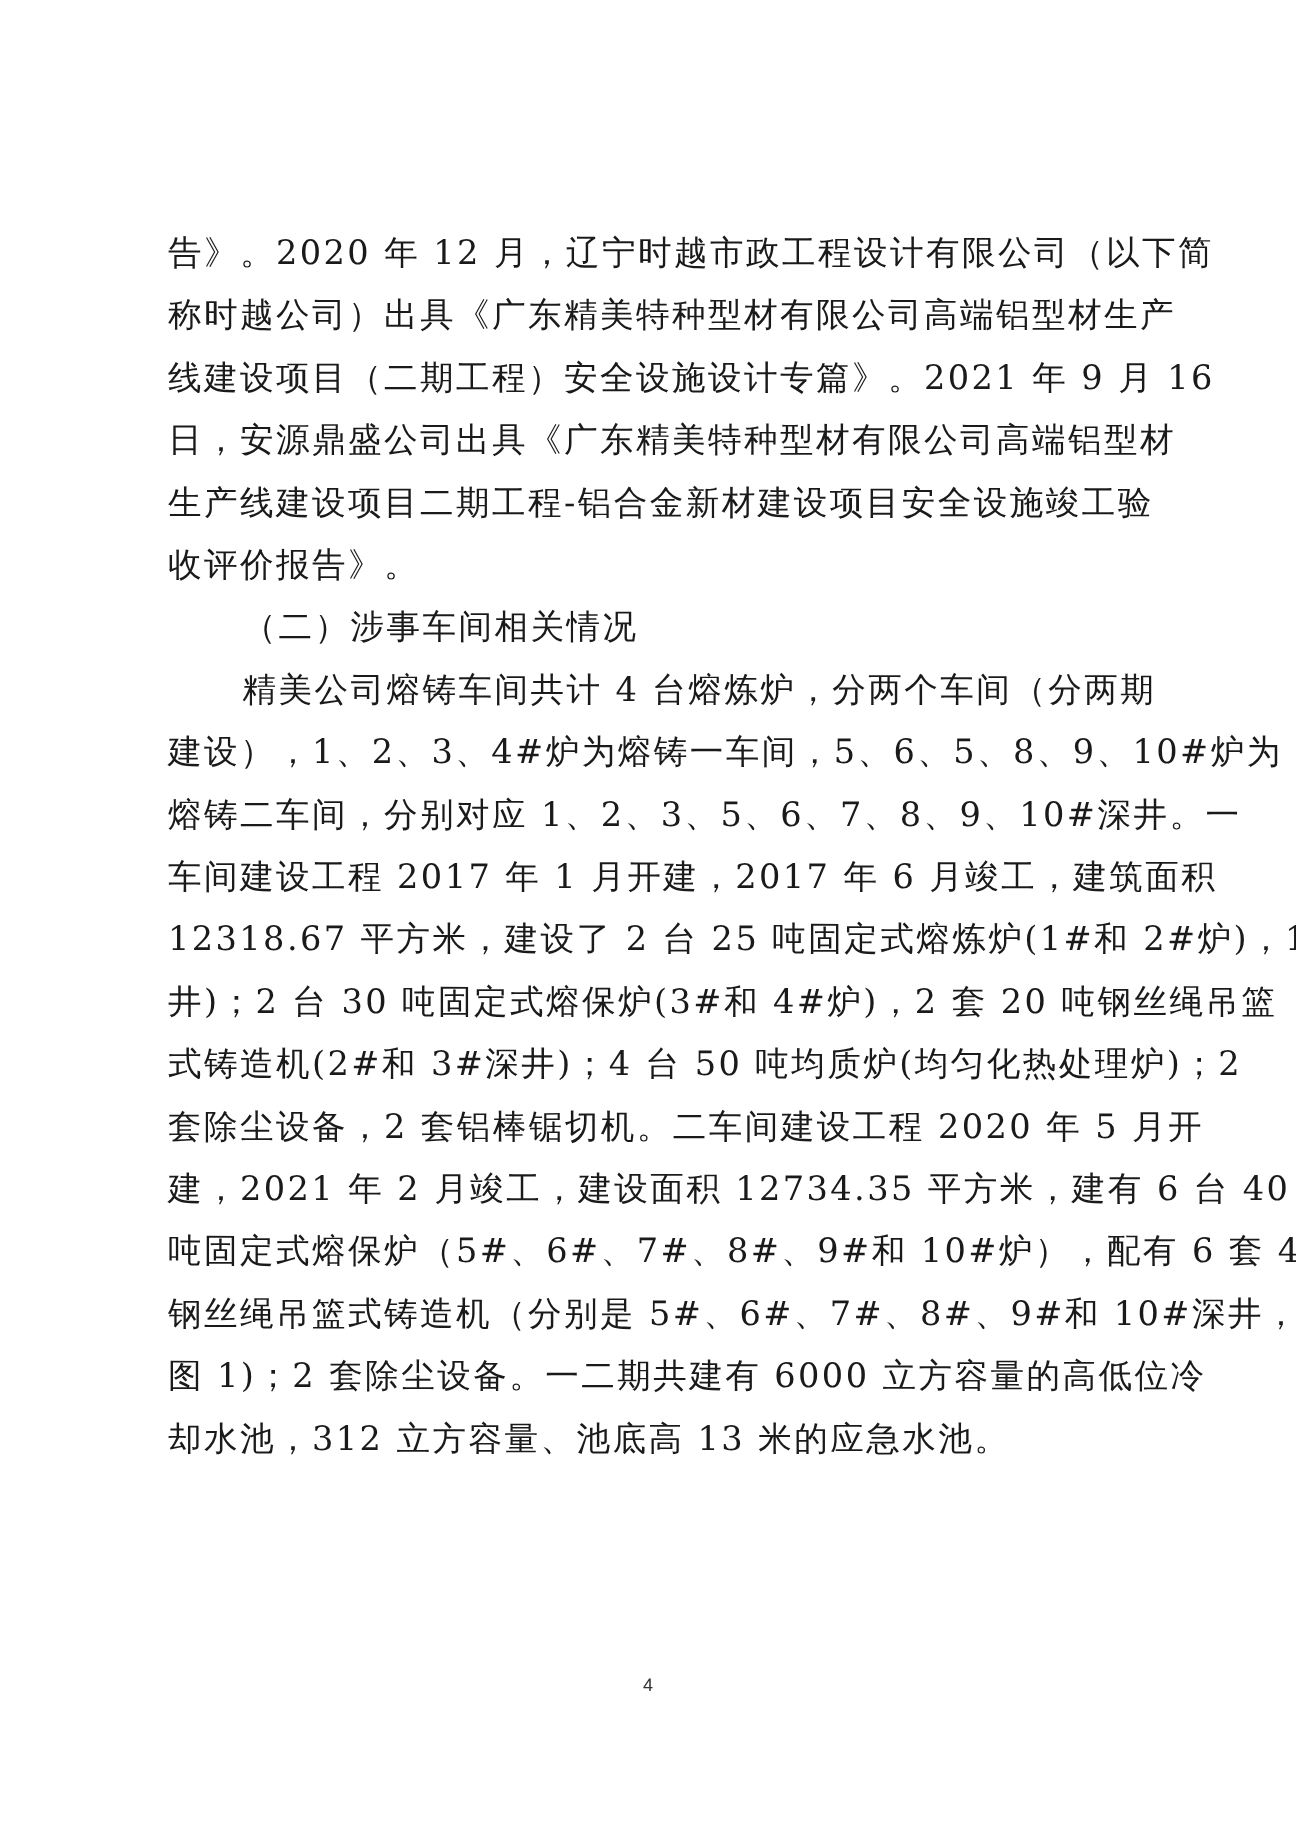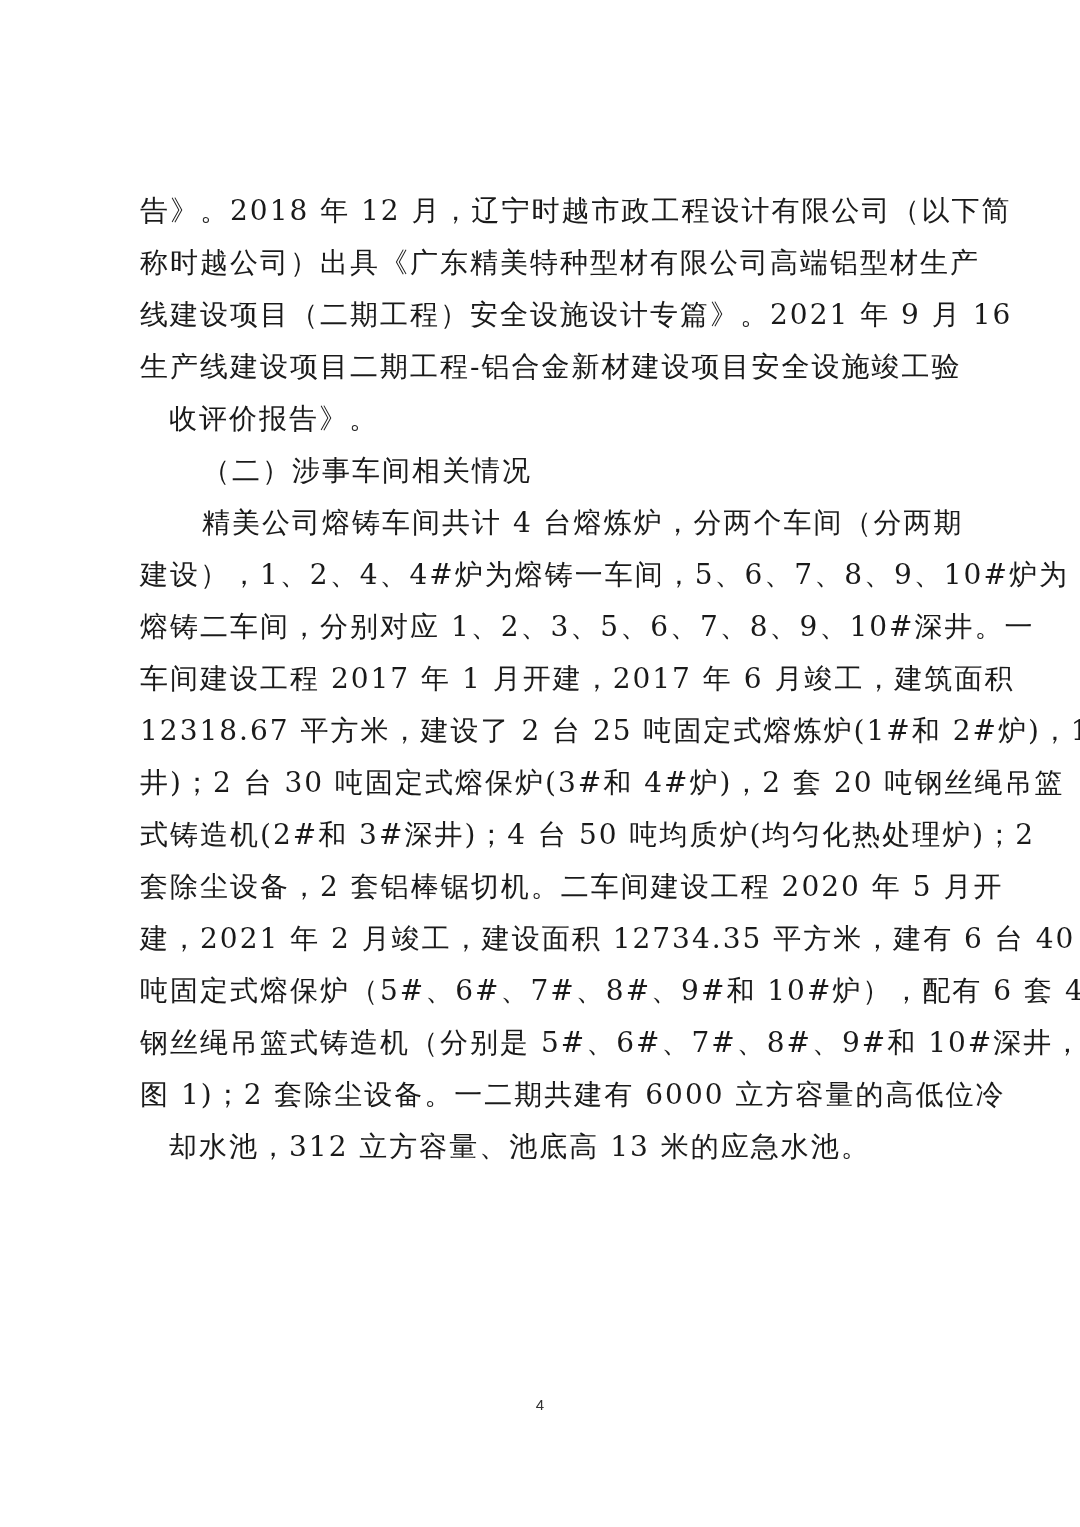--- a/index.html
+++ b/index.html
@@ -34,21 +34,20 @@
     .line {
       display: block;
       height: 52px;
       white-space: nowrap;
       text-align: justify;
       text-align-last: justify;
       letter-spacing: 2px;
     }
     .line.last {
       text-align-last: left;
-      margin-left: 29px;
     }
     .line.indent {
       padding-left: 62px;
     }
     .line.heading {
       padding-left: 62px;
       text-align-last: left;
     }
     .page-number {
       position: absolute;
@@ -61,34 +60,35 @@
       color: #333333;
     }
   </style>
 </head>
 <body>
 
 <div class="page">
   <div class="body-text">
 
     <div>
-      <span class="line">告》。2018 年 12 月，辽宁时越市政工程设计有限公司（以下简</span>
+      <span class="line">告》。2020 年 12 月，辽宁时越市政工程设计有限公司（以下简</span>
       <span class="line">称时越公司）出具《广东精美特种型材有限公司高端铝型材生产</span>
       <span class="line">线建设项目（二期工程）安全设施设计专篇》。2021 年 9 月 16</span>
+      <span class="line">日，安源鼎盛公司出具《广东精美特种型材有限公司高端铝型材</span>
       <span class="line">生产线建设项目二期工程-铝合金新材建设项目安全设施竣工验</span>
       <span class="line last">收评价报告》。</span>
     </div>
 
     <div>
       <span class="line heading">（二）涉事车间相关情况</span>
     </div>
 
     <div>
       <span class="line indent">精美公司熔铸车间共计 4 台熔炼炉，分两个车间（分两期</span>
-      <span class="line">建设），1、2、4、4#炉为熔铸一车间，5、6、7、8、9、10#炉为</span>
+      <span class="line">建设），1、2、3、4#炉为熔铸一车间，5、6、5、8、9、10#炉为</span>
       <span class="line">熔铸二车间，分别对应 1、2、3、5、6、7、8、9、10#深井。一</span>
       <span class="line">车间建设工程 2017 年 1 月开建，2017 年 6 月竣工，建筑面积</span>
       <span class="line">12318.67 平方米，建设了 2 台 25 吨固定式熔炼炉(1#和 2#炉)，1</span>
       <span class="line">井)；2 台 30 吨固定式熔保炉(3#和 4#炉)，2 套 20 吨钢丝绳吊篮</span>
       <span class="line">式铸造机(2#和 3#深井)；4 台 50 吨均质炉(均匀化热处理炉)；2</span>
       <span class="line">套除尘设备，2 套铝棒锯切机。二车间建设工程 2020 年 5 月开</span>
       <span class="line">建，2021 年 2 月竣工，建设面积 12734.35 平方米，建有 6 台 40</span>
       <span class="line">吨固定式熔保炉（5#、6#、7#、8#、9#和 10#炉），配有 6 套 40 吨</span>
       <span class="line">钢丝绳吊篮式铸造机（分别是 5#、6#、7#、8#、9#和 10#深井，见</span>
       <span class="line">图 1)；2 套除尘设备。一二期共建有 6000 立方容量的高低位冷</span>

